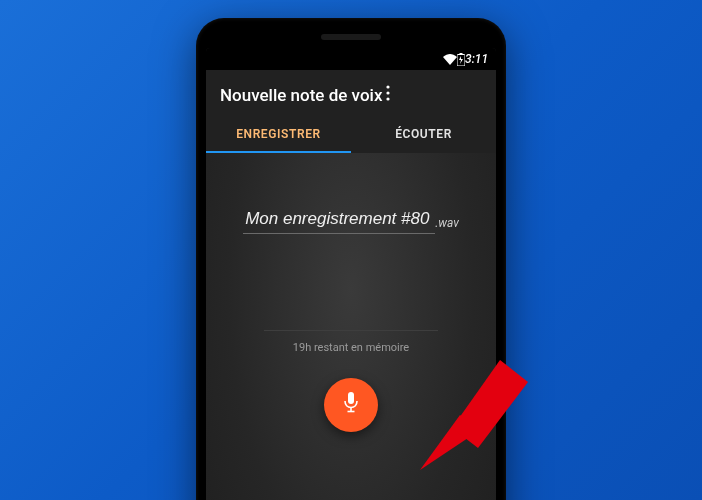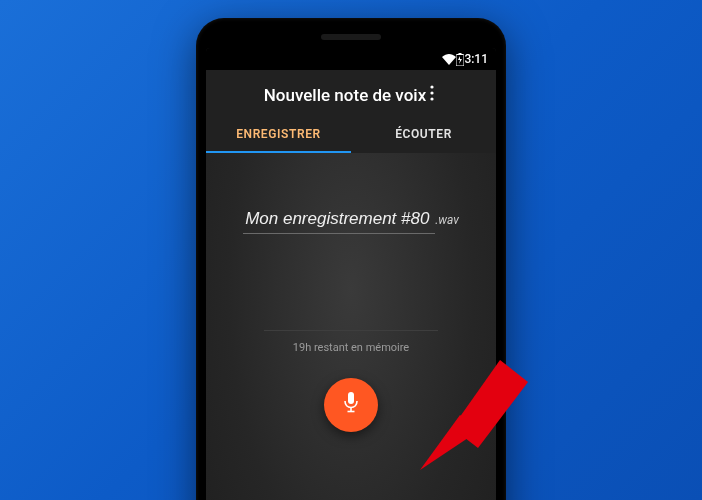--- a/index.html
+++ b/index.html
@@ -42,27 +42,28 @@
   .statusbar {
     height: 22px;
     background: #000;
     display: flex;
     justify-content: flex-end;
     align-items: center;
     padding: 0 8px;
     color: #fff;
     font-size: 12px;
     font-weight: 500;
+    font-style: italic;
   }
   .statusbar svg { display: block; }
   .appbar {
     background: #212121;
     padding: 14px 14px 10px 14px;
     display: flex;
-    justify-content: center;
+    justify-content: flex-start;
     align-items: center;
   }
   .appbar-title {
     color: #fff;
     font-size: 17px;
     font-weight: 500;
   }
   .overflow {
     color: #fff;
     font-size: 18px;
@@ -93,21 +94,21 @@
     flex: 1;
     background: radial-gradient(ellipse at center 30%, #3a3a3a 0%, #262626 60%, #1e1e1e 100%);
     display: flex;
     flex-direction: column;
     align-items: center;
     padding: 56px 24px 0 24px;
     position: relative;
   }
   .filename-row {
     display: flex;
-    align-items: center;
+    align-items: flex-end;
     gap: 0;
   }
   .filename-input {
     color: #f0f0f0;
     font-size: 17px;
     font-style: italic;
     border: none;
     background: transparent;
     border-bottom: 1px solid #6a6a6a;
     padding: 0 2px 4px 2px;

